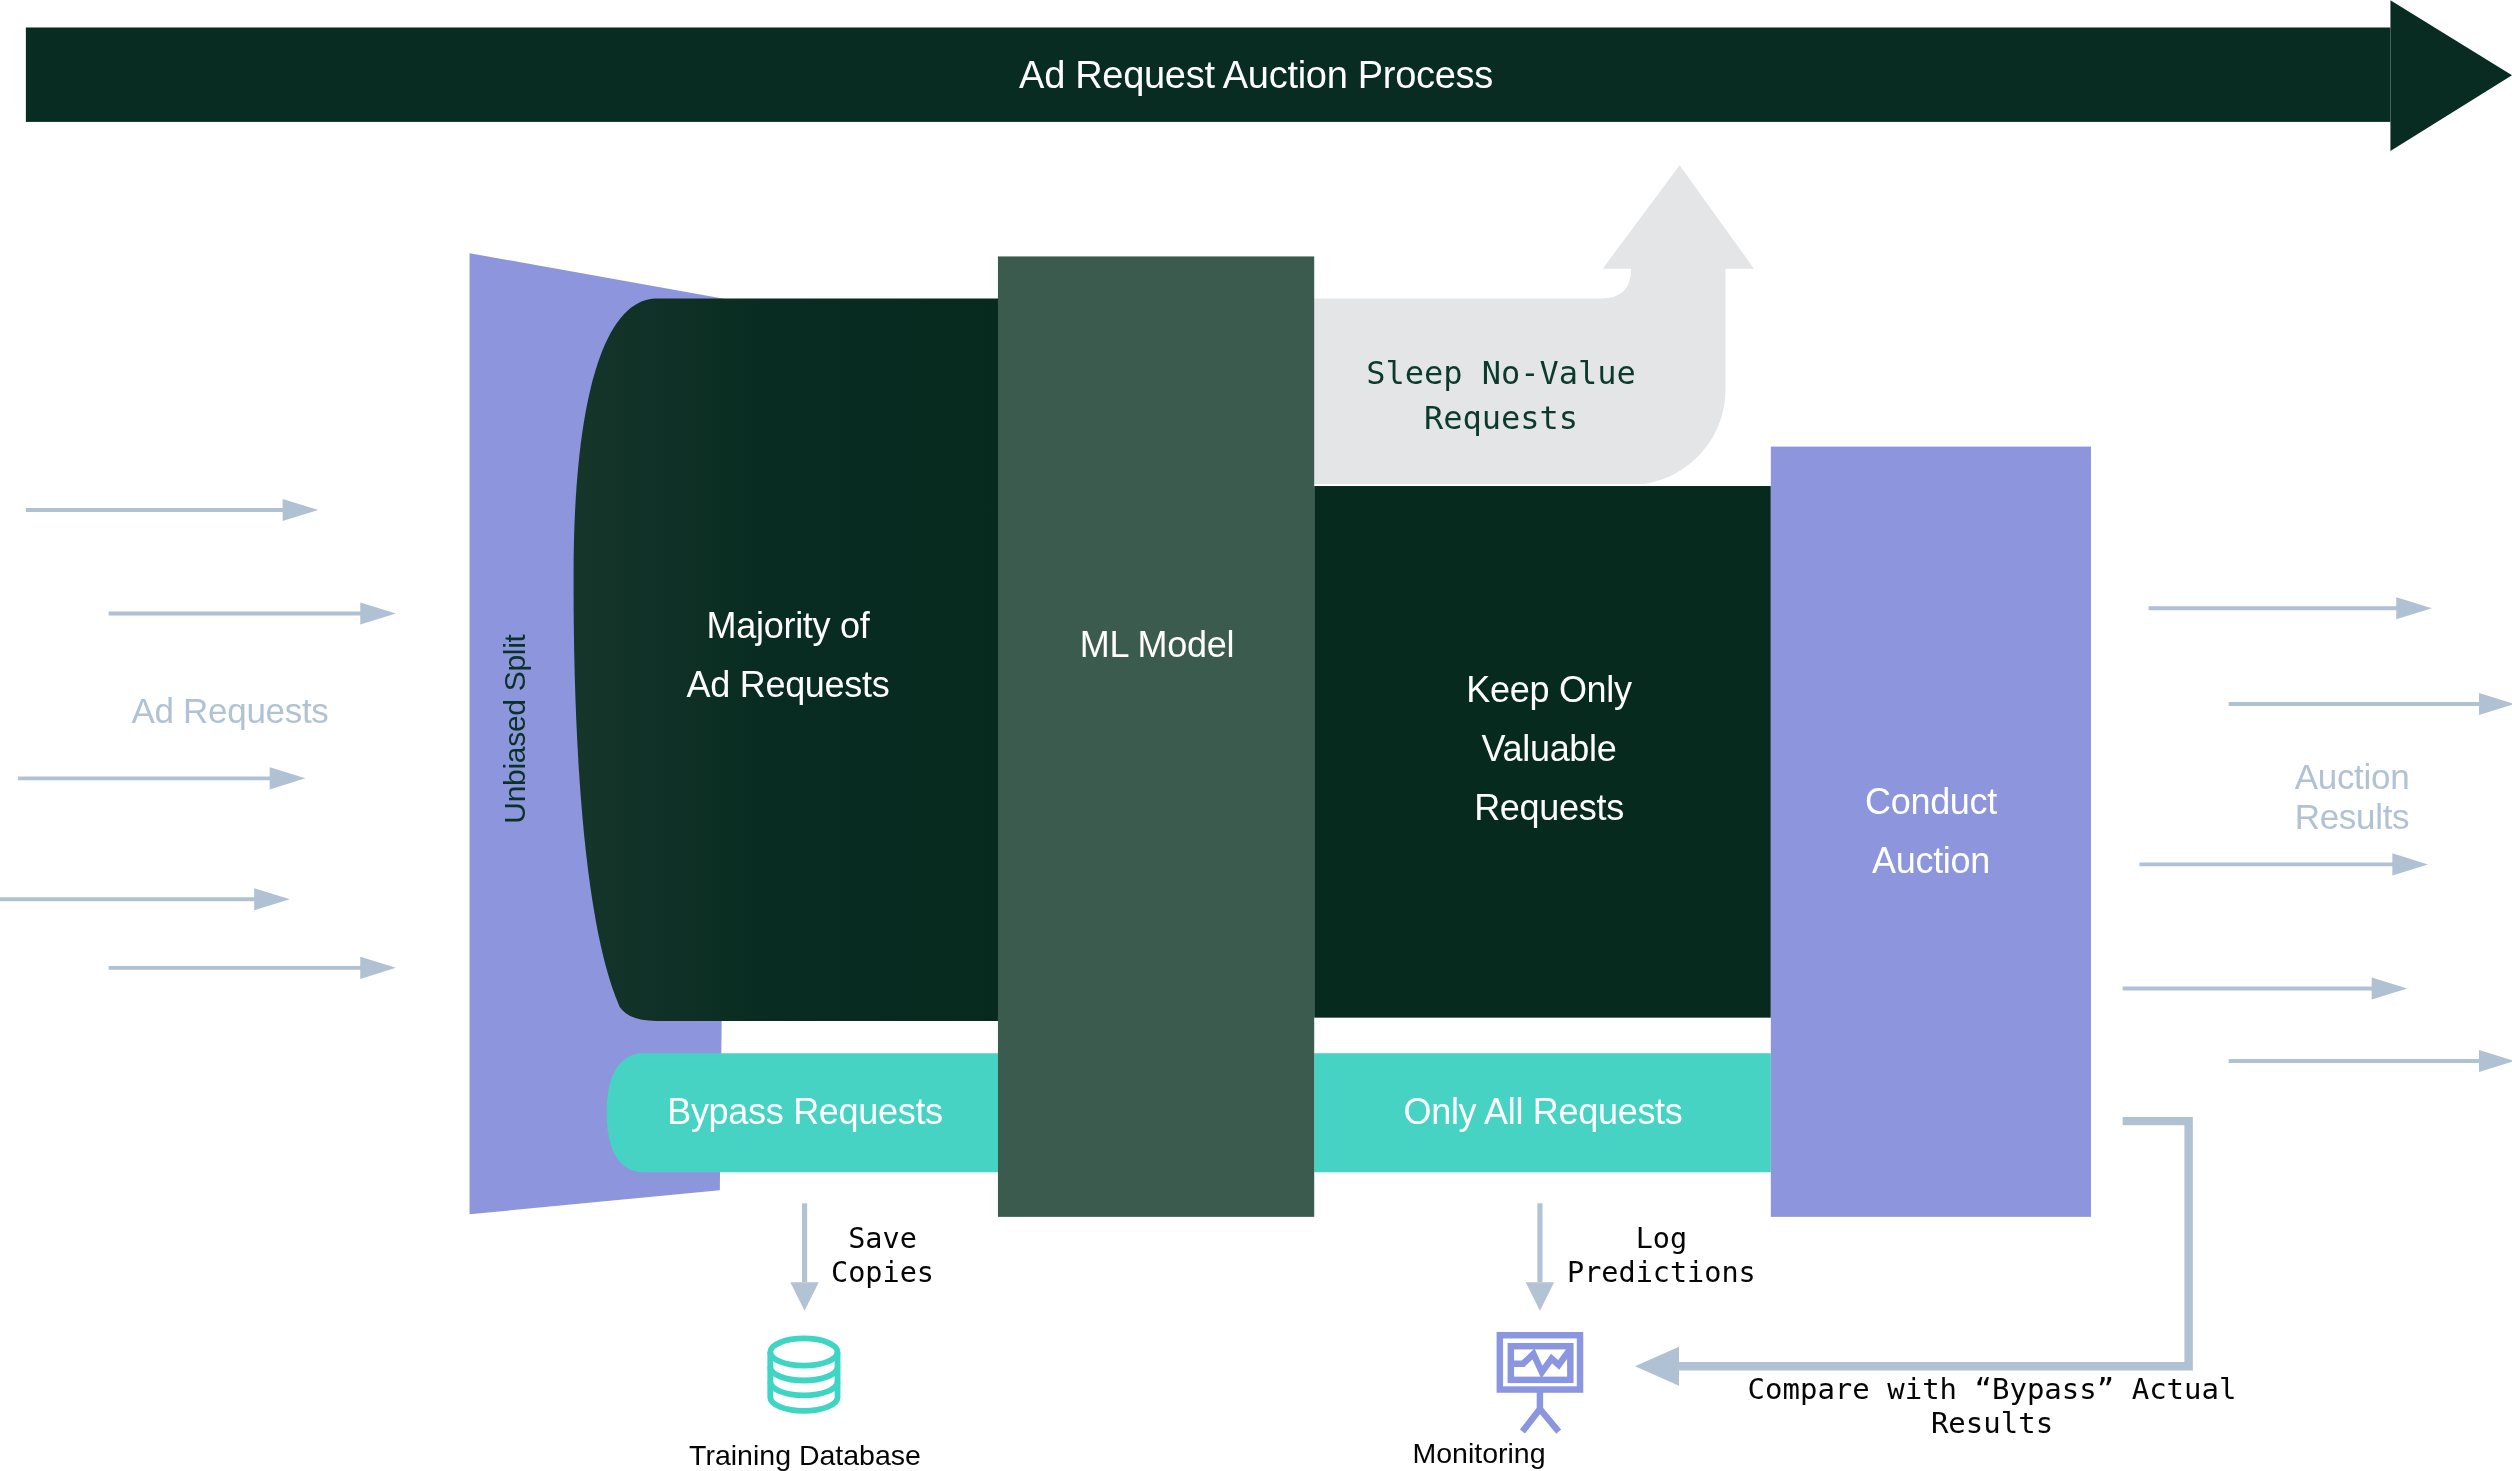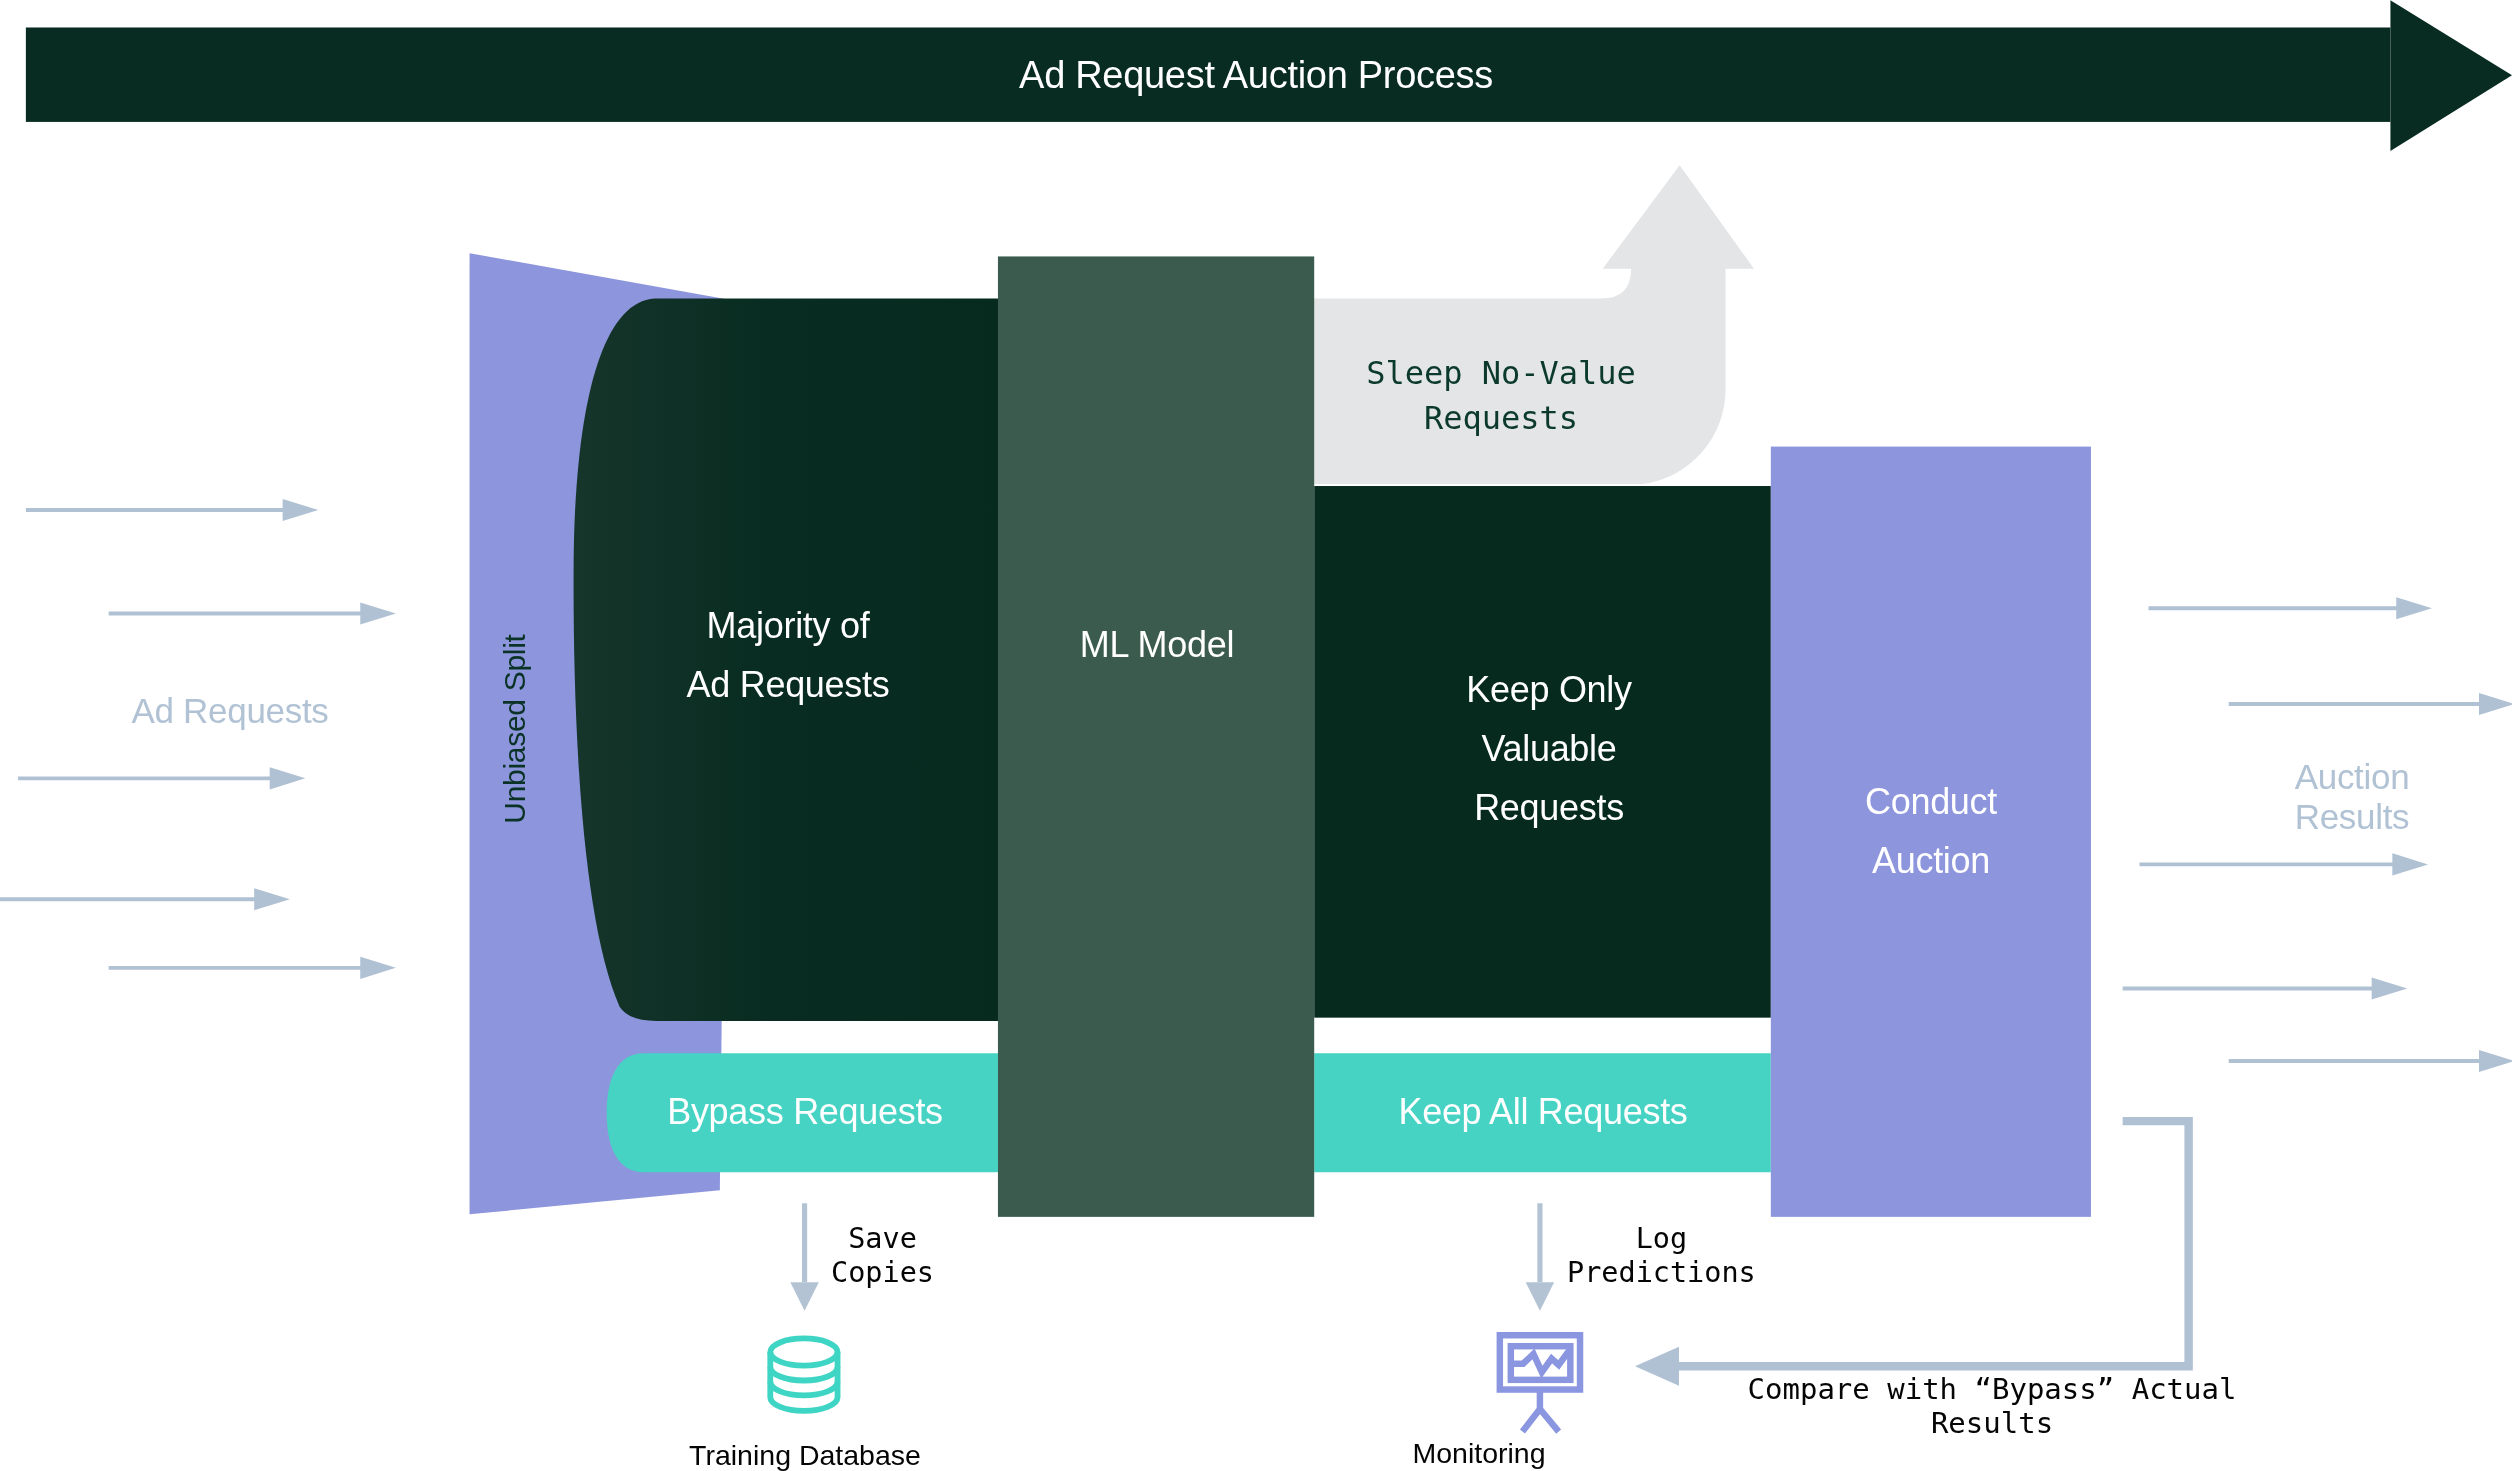--- a/index.html
+++ b/index.html
@@ -128,21 +128,21 @@
 
   <div class="txt white-label" style="left:1543px;top:748px;margin-left:6px;">Keep Only
 Valuable
 Requests</div>
 
   <div class="txt white-label" style="left:1931px;top:831px;">Conduct
 Auction</div>
 
   <div class="txt white-label" style="left:805px;top:1111px;">Bypass Requests</div>
 
-  <div class="txt white-label" style="left:1543px;top:1111px;">Keep All Requests</div>
+  <div class="txt white-label" style="left:1543px;top:1111px;">Only All Requests</div>
 
   <div class="txt-left mono dark-note" style="left:831px;top:1222px;">Save
 Copies</div>
 
   <div class="txt-left mono dark-note" style="left:1567px;top:1222px;">Log
 Predictions</div>
 
   <div class="txt icon-label" style="left:805px;top:1455px;">Training Database</div>
 
   <div class="txt icon-label" style="left:1479px;top:1453px;text-align:center;">Monitoring</div>

